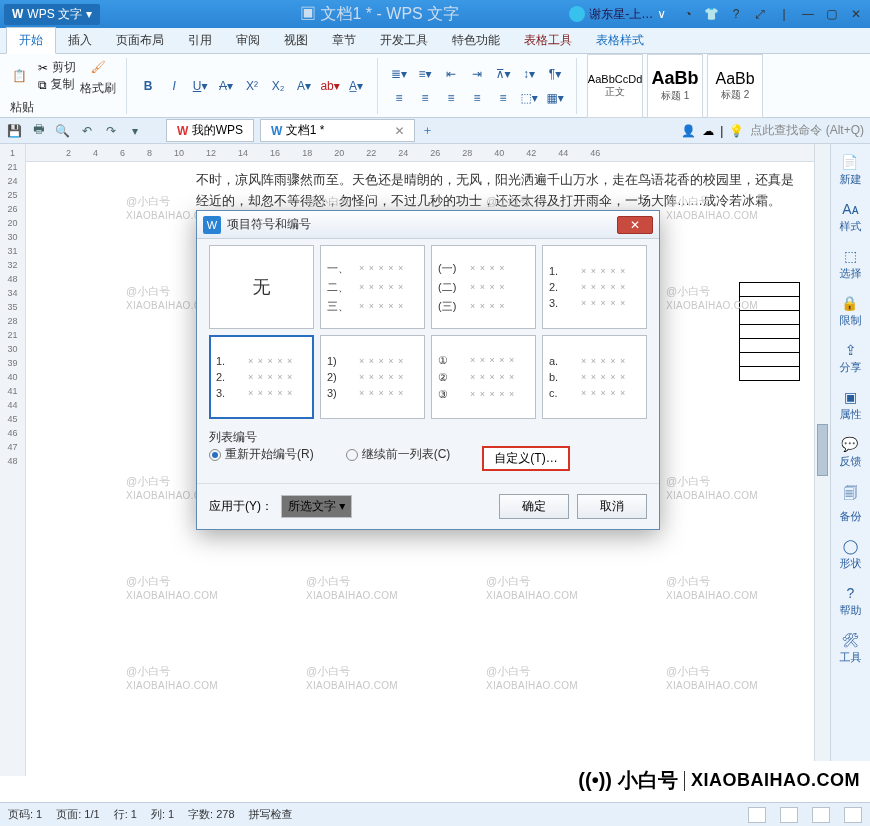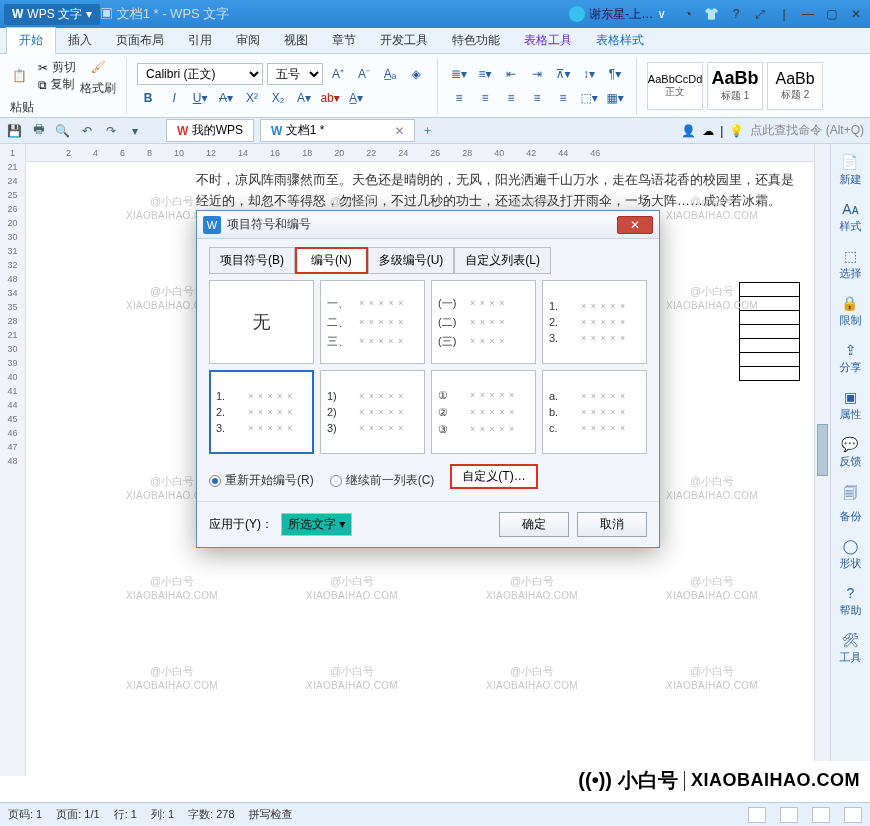--- a/index.html
+++ b/index.html
@@ -2,40 +2,40 @@
 <html><head>
 <meta charset="utf-8">
 <style>
 * { margin:0; padding:0; box-sizing:border-box; font-family:"Microsoft YaHei","SimSun",sans-serif; }
 body { width:870px; height:826px; background:#fff; overflow:hidden; position:relative; font-size:12px; }
 
 
 .titlebar { height:28px; background:linear-gradient(#3a98e5,#2b85d5); display:flex; align-items:center; color:#fff; padding:0 4px; }
 .titlebar .app-btn { background:#1e6fb8; padding:2px 8px; border-radius:2px; display:flex; align-items:center; gap:4px; }
 .titlebar .app-btn .w { font-weight:bold; }
-.titlebar .doc { color:#cde; font-size:13px; }
+.titlebar .doc { margin-left:200px; color:#cde; font-size:16px; }
 .titlebar .right { margin-left:auto; display:flex; align-items:center; gap:4px; }
 .titlebar .right .globe { width:16px;height:16px;border-radius:50%;background:#39c1ed;display:inline-block;}
 .titlebar .winbtn { width:20px;text-align:center;color:#333; }
 
 
 .ribbon-tabs { height:26px; background:#e9f3fb; display:flex; align-items:flex-end; padding-left:6px; border-bottom:1px solid #c1cedb; }
 .ribbon-tabs .tab { padding:4px 12px; color:#333; }
 .ribbon-tabs .tab.active { background:#fff; border:1px solid #c1cedb; border-bottom:1px solid #fff; color:#1a6fc0; margin-bottom:-1px; }
 
 
 .ribbon { height:64px; background:#fafdff; border-bottom:1px solid #c1cedb; display:flex; align-items:center; padding:4px 6px; gap:6px; }
 .grp { display:flex; flex-direction:column; gap:2px; }
 .row { display:flex; align-items:center; gap:4px; }
 .sep { width:1px; height:56px; background:#d5dfe8; margin:0 4px; }
 .iconbtn { width:22px;height:22px; display:flex;align-items:center;justify-content:center;color:#2a5f9e; }
 .iconbtn.big { width:28px;height:28px; }
 .lbl { font-size:12px; color:#333; }
 select.fake { height:22px; border:1px solid #b6c2ce; background:#fff; font-size:12px; padding:0 4px; }
-.style-card { border:1px solid #d0d8e0; width:56px;height:48px; display:flex;flex-direction:column;align-items:center;justify-content:center;background:#fff; }
+.style-card { border:1px solid #d0d8e0; width:56px;height:64px; display:flex;flex-direction:column;align-items:center;justify-content:center;background:#fff; }
 .style-card .preview { font-size:14px; }
 .style-card .cap { font-size:10px;color:#555; }
 
 
 .qat { height:26px; background:#e4eff9; border-bottom:1px solid #c7d4e0; display:flex; align-items:center; padding:0 6px; gap:6px; }
 .qat .q { width:18px;height:18px;display:flex;align-items:center;justify-content:center;color:#466; }
 .doctab { display:flex;align-items:center; padding:2px 10px; border:1px solid #b8c6d2; background:#fff; }
 .doctab.active { background:#fff; }
 .qat .spacer { flex:1; }
 
@@ -44,21 +44,21 @@
 .vruler { width:26px; background:#f0f4f8; border-right:1px solid #d6dee6; font-size:9px; color:#777; display:flex;flex-direction:column;align-items:center; padding-top:4px; gap:4px;}
 .vruler div { transform:rotate(0);}
 .page-wrap { flex:1; background:#fff; position:relative; overflow:hidden; }
 .hruler { height:18px; background:#f0f4f8; border-bottom:1px solid #d6dee6; display:flex; align-items:center; font-size:9px;color:#777; padding-left:40px; gap:22px;}
 .page { position:absolute; top:18px; left:40px; right:40px; bottom:0; background:#fff; }
 .doc-text { font-size:13px; color:#333; line-height:1.6; padding:8px 20px; }
 .tblstub { margin-left:20px; border-collapse:collapse; }
 .tblstub td { border:1px solid #000; width:60px; height:14px; }
 
 
-.watermark { position:absolute; inset:0; pointer-events:none;text-align:center; }
+.watermark { position:absolute; inset:0; pointer-events:none; }
 .wm { position:absolute; color:#c7c7c7; font-size:11px; font-family:Arial; }
 .wm .cn { font-size:11px; }
 .wm .en { font-size:10px; letter-spacing:0.3px; }
 
 
 .sidepanel { position:absolute; right:0; top:144px; width:40px; bottom:26px; background:#eaf2fb; border-left:1px solid #c9d4df; display:flex;flex-direction:column;align-items:center; padding-top:6px; gap:6px; }
 .sidepanel .item { display:flex;flex-direction:column;align-items:center;gap:2px;color:#2a5f9e; font-size:11px; padding:4px 0;width:100%;}
 .sidepanel .ic { font-size:14px; }
 
 
@@ -81,21 +81,21 @@
 .num-cell.sel { border:1px solid #2a6ec0; box-shadow:inset 0 0 0 1px #2a6ec0; }
 .num-cell .none { font-size:18px;color:#333;text-align:center; }
 .num-row { display:flex; align-items:center; gap:4px; }
 .num-row .lab { color:#333; min-width:28px; }
 .num-row .dots { letter-spacing:1px; color:#aaa; font-size:9px;}
 .list-cont { margin-top:10px; font-size:12px;color:#333; }
 .radio { width:12px;height:12px;border:1px solid #888;border-radius:50%;display:inline-block;vertical-align:middle;margin-right:4px;position:relative;}
 .radio.on::after{content:"";position:absolute;inset:2px;border-radius:50%;background:#2a6ec0;}
 .cust-btn { float:right; border:2px solid #d63324; background:#fff; padding:2px 10px; font-size:12px; }
 .dlg-footer { display:flex;align-items:center; gap:8px; padding:10px 12px; border-top:1px solid #d9dee4; }
-.dlg-footer .sel { border:1px solid #b9c0c8; background:#14b8a6; padding:2px 6px; font-size:12px;}
+.dlg-footer .sel { border:1px solid #b9c0c8; background:#737373; padding:2px 6px; font-size:12px;}
 .dlg-footer .spacer{flex:1;}
 .dlg-btn { border:1px solid #9aa5b0; background:linear-gradient(#fdfdfe,#e8edf3); padding:3px 22px; font-size:12px;}
 
 
 .brandlogo { position:absolute; right:0; bottom:26px; background:#fff; padding:6px 10px; font-family:Arial; font-size:18px; font-weight:bold; display:flex;align-items:center; gap:6px;}
 .brandlogo .wifi { font-size:20px; }
 .brandlogo .cn { font-size:20px; }
 .brandlogo .dom { font-size:18px; letter-spacing:0.5px;}
 
 
@@ -132,21 +132,21 @@
 <div class="ribbon-tabs">
   <div class="tab active">开始</div>
   <div class="tab">插入</div>
   <div class="tab">页面布局</div>
   <div class="tab">引用</div>
   <div class="tab">审阅</div>
   <div class="tab">视图</div>
   <div class="tab">章节</div>
   <div class="tab">开发工具</div>
   <div class="tab">特色功能</div>
-  <div class="tab" style="color:#6d28d9">表格工具</div>
+  <div class="tab" style="color:#7f1d1d">表格工具</div>
   <div class="tab" style="color:#1a6fc0">表格样式</div>
 </div>
 
 <div class="ribbon">
   <div class="grp">
     <div class="row">
         <span class="iconbtn big">📋</span>
       <div class="grp" style="gap:0">
         <div class="row">
             <span>✂</span>
@@ -159,28 +159,20 @@
       </div>
       <div class="grp" style="align-items:center">
         <span class="iconbtn" style="color:#e07828">🖌</span>
         <span class="lbl">格式刷</span>
       </div>
     </div>
     <span class="lbl" style="margin-left:4px">粘贴</span>
   </div>
   <div class="sep"></div>
   <div class="grp">
-    <div class="row">
-      <select class="fake" style="width:126px"><option>Calibri (正文)</option></select>
-      <select class="fake" style="width:56px"><option>五号</option></select>
-      <span class="iconbtn">A⁺</span>
-      <span class="iconbtn">A⁻</span>
-      <span class="iconbtn">A̲ₐ</span>
-      <span class="iconbtn">◈</span>
-    </div>
     <div class="row">
       <span class="iconbtn">
           <b>B</b>
         </span>
       <span class="iconbtn">
           <i>I</i>
         </span>
       <span class="iconbtn"><u>U</u>▾</span>
       <span class="iconbtn"><s>A</s>▾</span>
       <span class="iconbtn">X²</span>
@@ -419,26 +411,20 @@
       <span>工具</span>
     </div>
 </div>
 
 <div class="dialog-overlay">
   <div class="dlg-titlebar">
     <div class="logo">W</div>
     <div class="ttl">项目符号和编号</div>
     <div class="dlg-close">✕</div>
   </div>
-  <div class="dlg-tabs">
-    <div class="dlg-tab">项目符号(B)</div>
-    <div class="dlg-tab active-hl">编号(N)</div>
-    <div class="dlg-tab">多级编号(U)</div>
-    <div class="dlg-tab">自定义列表(L)</div>
-  </div>
   <div class="dlg-body">
     <div class="num-grid">
       <div class="num-cell">
           <div class="none">无</div>
         </div>
       <div class="num-cell">
         <div class="num-row">
             <span class="lab">一、</span>
             <span class="dots">× × × × ×</span>
           </div>
@@ -530,21 +516,22 @@
             <span class="lab">b.</span>
             <span class="dots">× × × × ×</span>
           </div>
         <div class="num-row">
             <span class="lab">c.</span>
             <span class="dots">× × × × ×</span>
           </div>
       </div>
     </div>
     <div class="list-cont">
-      <div style="margin-top:9px;display:flex;align-items:flex-end;gap:16px">
+      <div>列表编号</div>
+      <div style="margin-top:0;display:flex;align-items:flex-start;gap:32px">
         <label><span class="radio on"></span><span>重新开始编号(R)</span></label>
         <label><span class="radio"></span><span>继续前一列表(C)</span></label>
         <button class="cust-btn">自定义(T)…</button>
       </div>
     </div>
   </div>
   <div class="dlg-footer">
     <span>应用于(Y)：</span>
     <span class="sel"><span>所选文字</span> ▾</span>
     <div class="spacer"></div>

